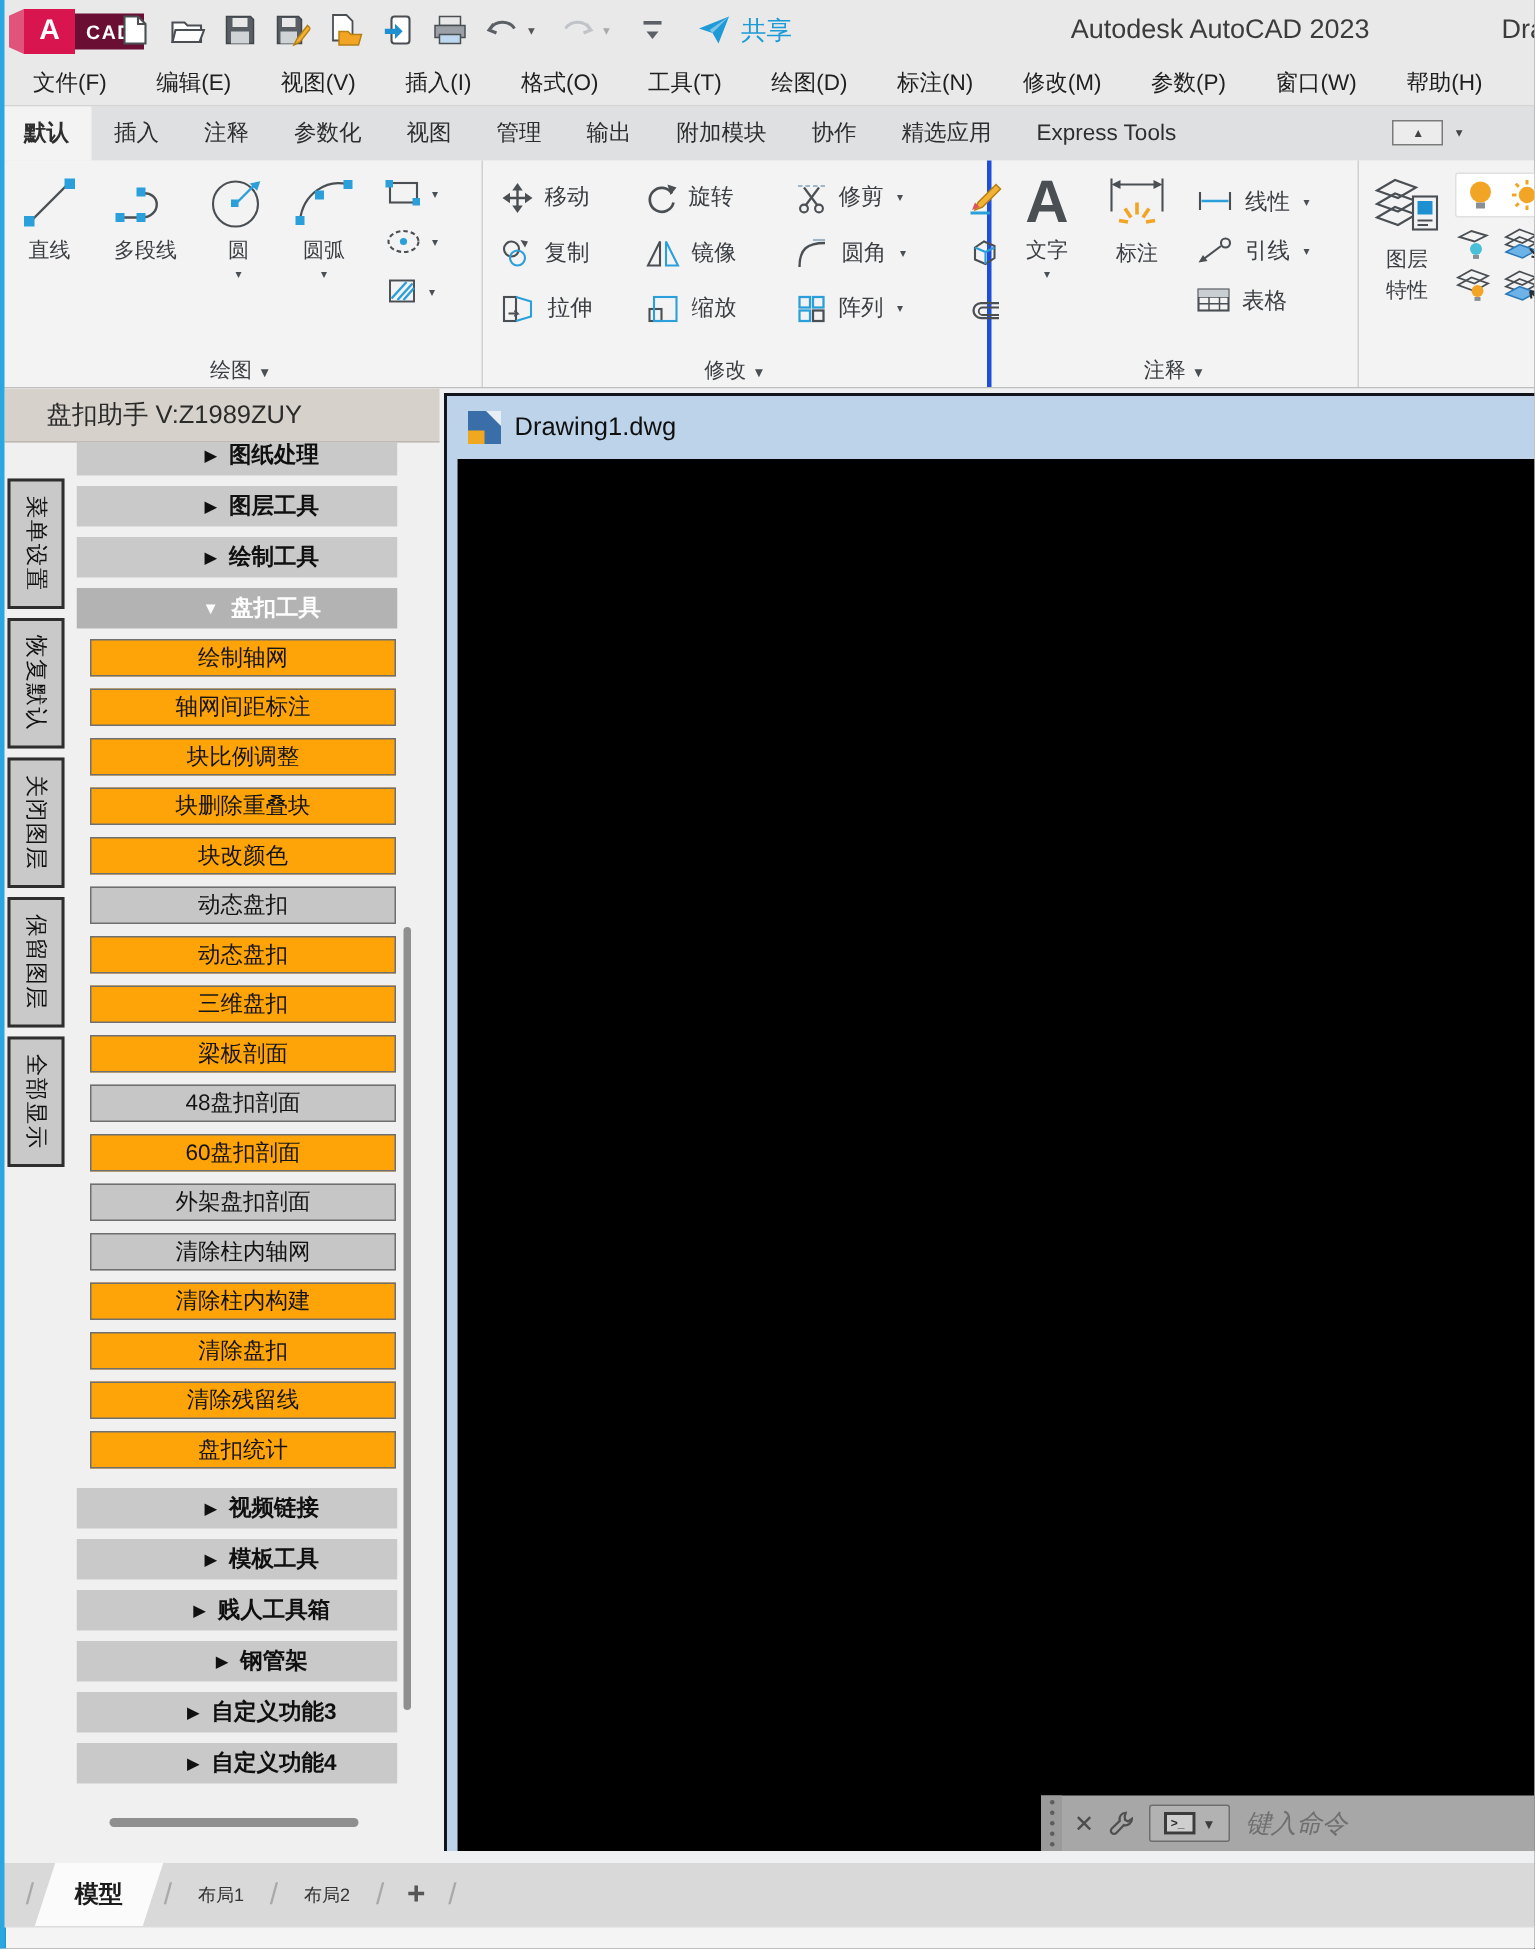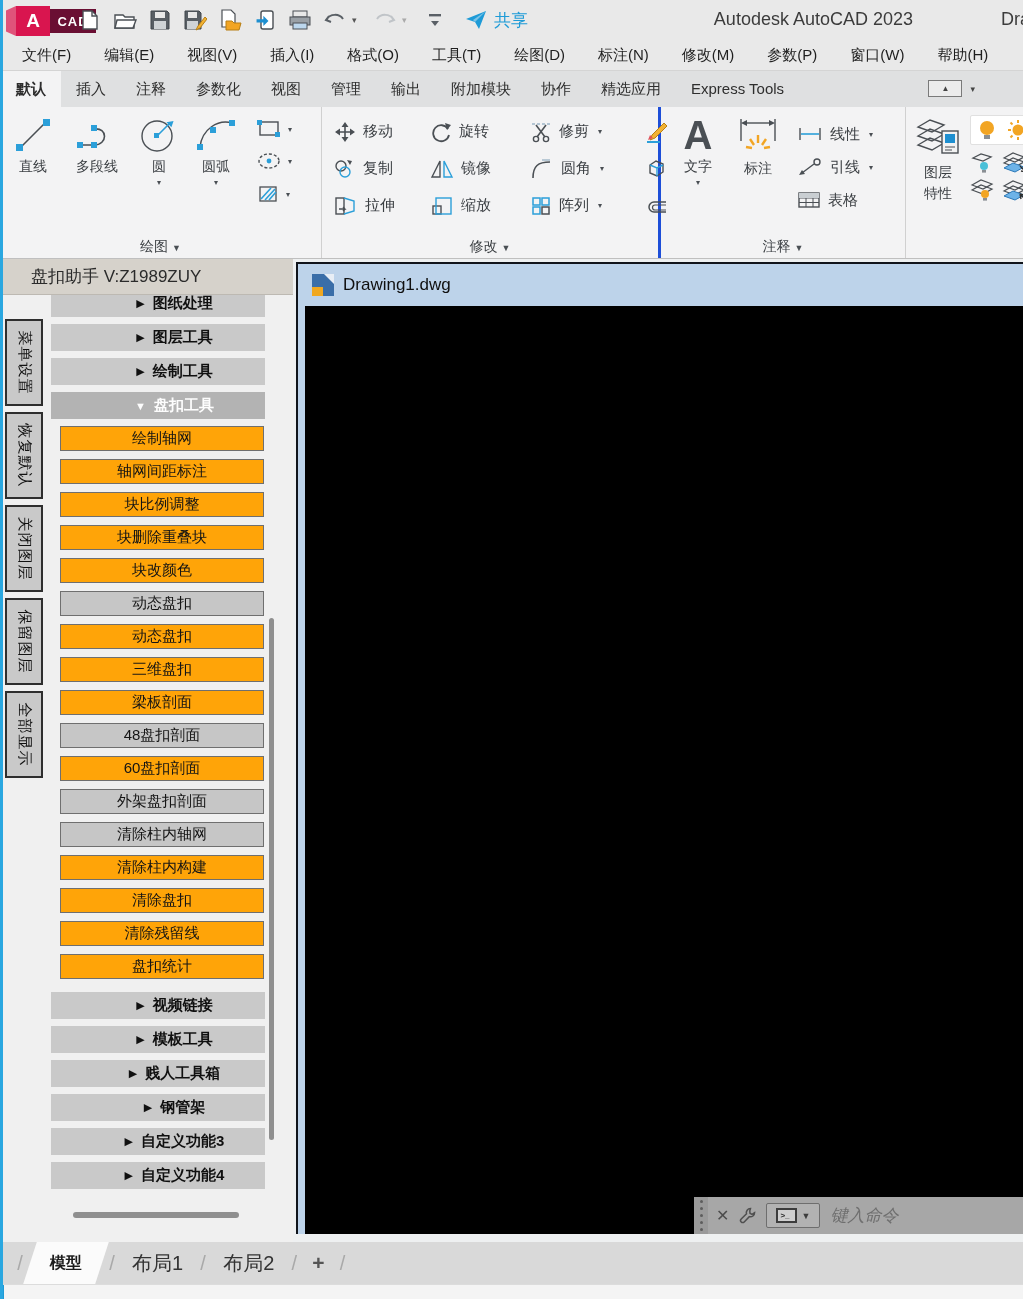--- a/index.html
+++ b/index.html
@@ -139,21 +139,21 @@
 
   
   .layouttabs { position:absolute; left:0; bottom:15px; right:0; height:42px; background:#d9d9d9;
     display:flex; align-items:stretch; padding-left:12px; overflow:hidden; }
   .lt-sep { width:16px; display:flex; align-items:center; justify-content:center; color:#a9a9a9;
     font-size:20px; }
   .lt-sep::after { content:"/"; }
   .lt-active { background:#fbfbfb; transform:skewX(-18deg); padding:0 20px; display:flex; align-items:center;
     margin:0 2px; }
   .lt-active span { transform:skewX(18deg); font-size:16px; font-weight:bold; color:#1c1c1c; }
-  .lt-item { display:flex; align-items:center; padding:0 12px; font-size:20px; color:#333; }
+  .lt-item { display:flex; align-items:center; padding:0 12px; font-size:12px; color:#333; }
   .lt-plus { display:flex; align-items:center; padding:0 10px; font-size:21px; font-weight:bold; color:#555; }
 
   
   .statusbar { position:absolute; left:0; bottom:0; right:0; height:15px; background:#f4f4f4;
     border-top:1px solid #dcdcdc; }
   .status-accent { position:absolute; left:0; top:0; width:4px; height:100%; background:#1f9ad6; }
 </style>
 </head>
 <body>
 

